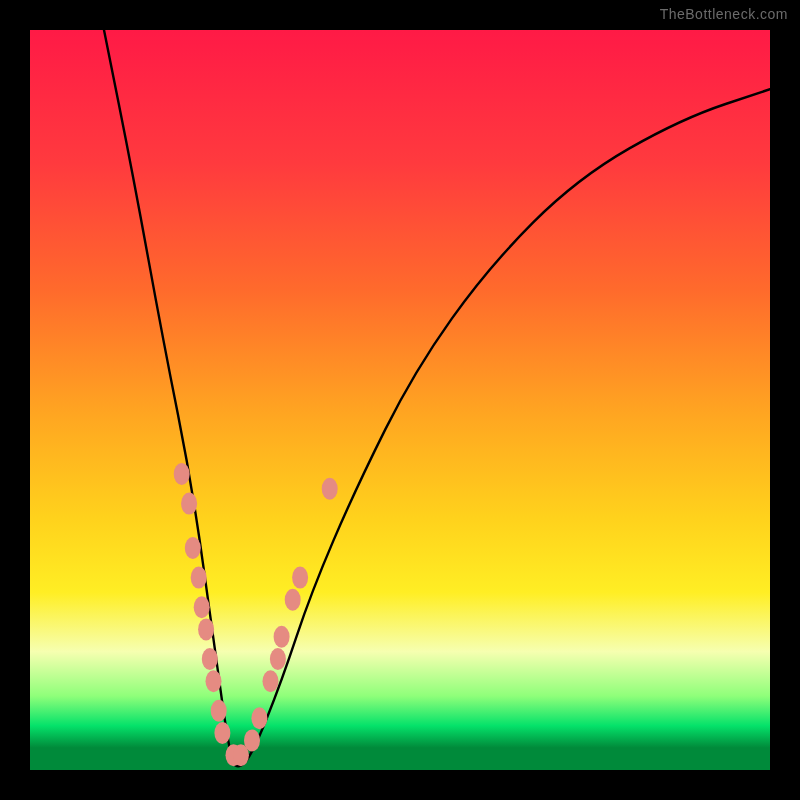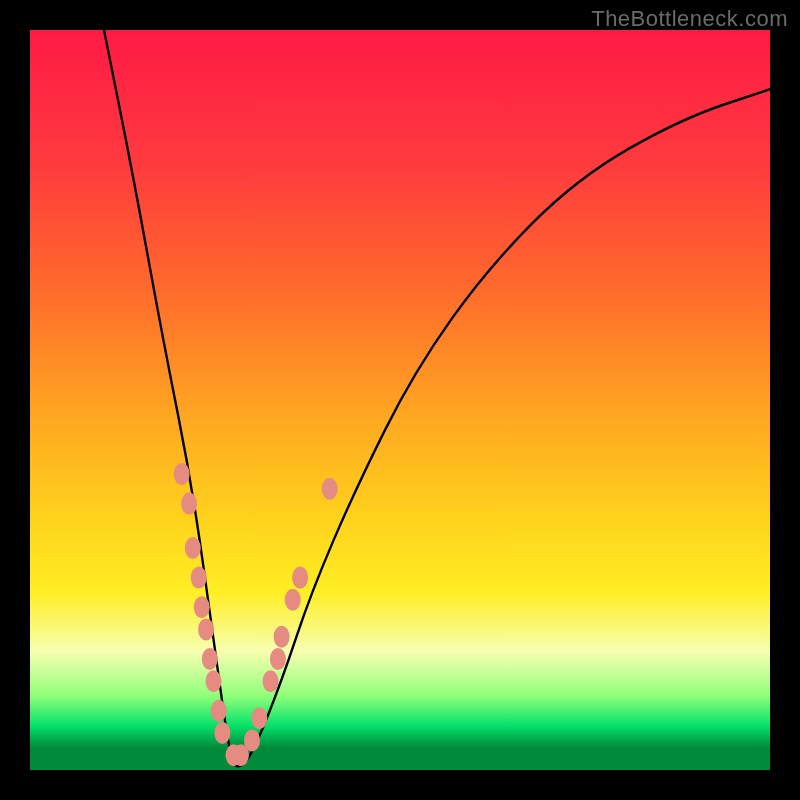--- a/index.html
+++ b/index.html
@@ -28,21 +28,21 @@
   }
   .gradient-fill {
     position: absolute;
     inset: 0;
   }
   .watermark {
     position: absolute;
     top: 6px;
     right: 12px;
     color: #6b6b6b;
-    font-size: 22px;
+    font-size: 14px;
     letter-spacing: 0.5px;
     font-weight: 500;
     user-select: none;
   }
   svg.curves {
     position: absolute;
     inset: 0;
   }
 </style>
 </head>

